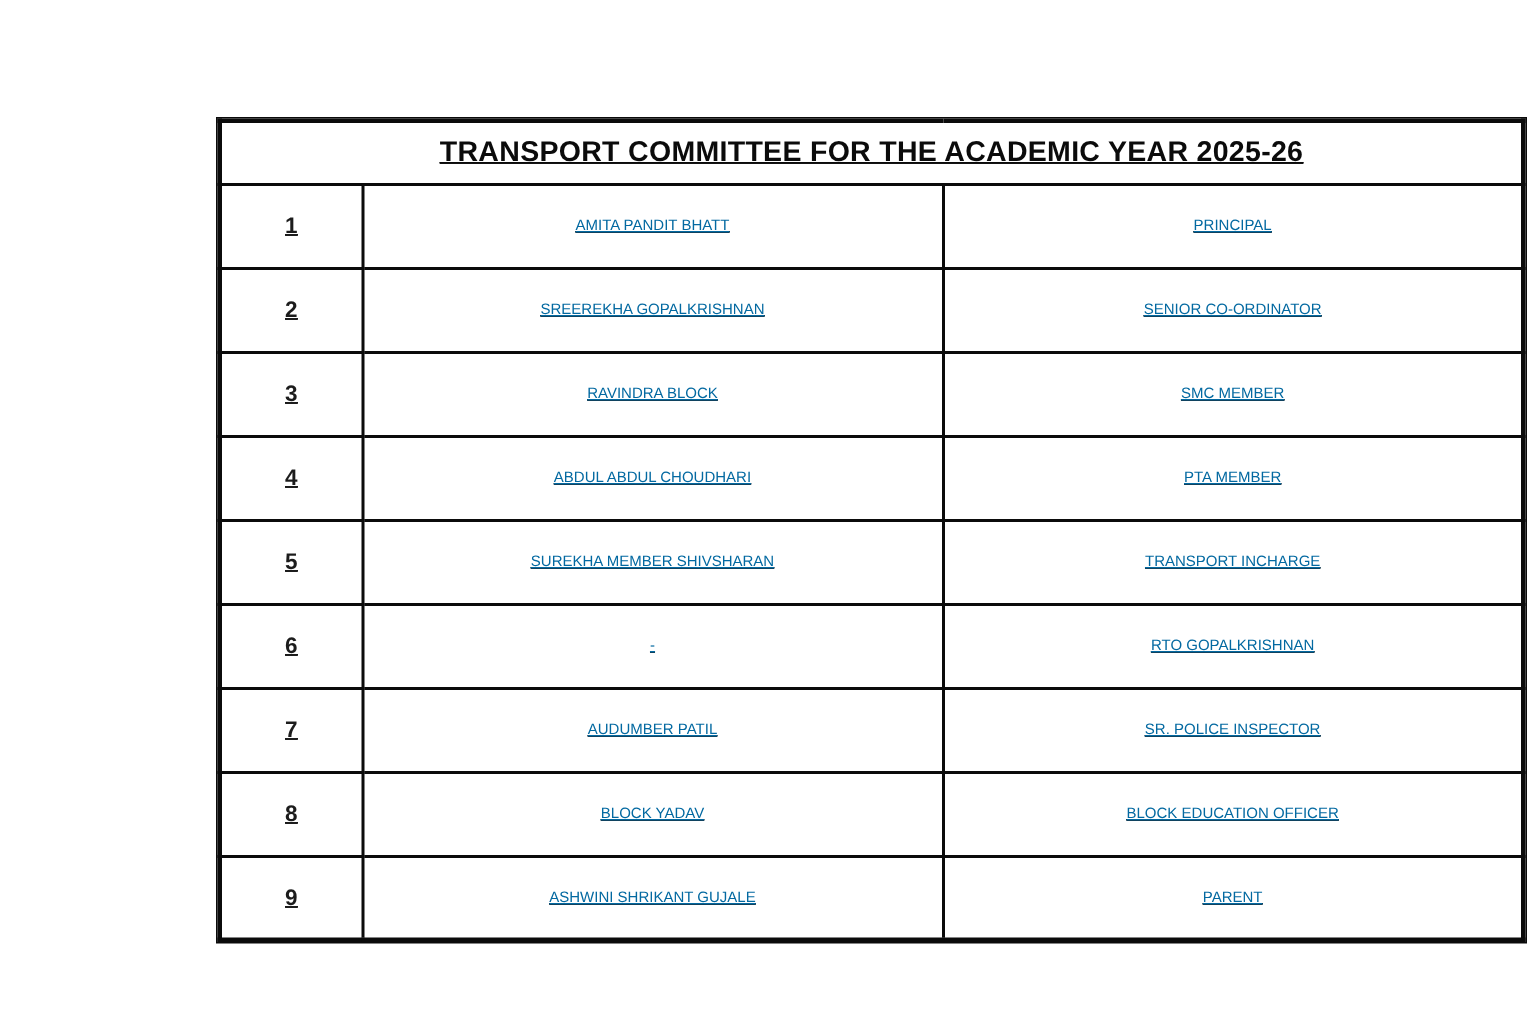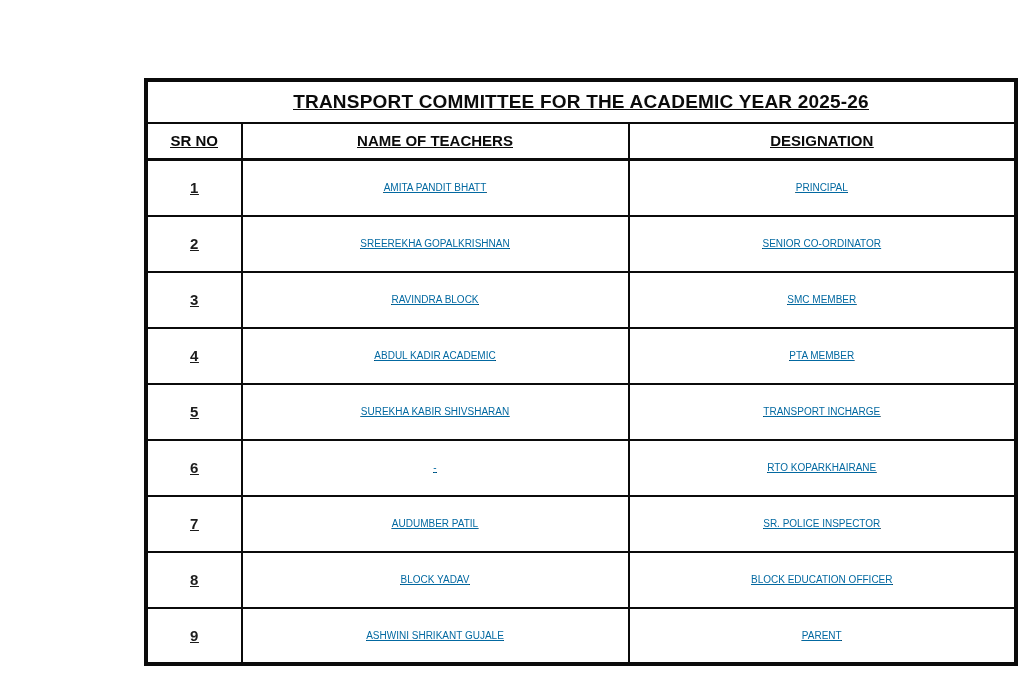--- a/index.html
+++ b/index.html
@@ -67,56 +67,51 @@
   <table class="committee-table">
     <colgroup>
       <col class="col-sr">
       <col class="col-name">
       <col class="col-desig">
     </colgroup>
     <thead>
       <tr>
         <th colspan="3" class="title-cell">TRANSPORT COMMITTEE FOR THE ACADEMIC YEAR 2025-26</th>
       </tr>
-      <tr class="col-headers">
-        <th>SR NO</th>
-        <th>NAME OF TEACHERS</th>
-        <th>DESIGNATION</th>
-      </tr>
     </thead>
     <tbody id="rows-body">
         <tr>
           <td class="sr-cell">1</td>
           <td class="name-cell">AMITA PANDIT BHATT</td>
           <td class="desig-cell">PRINCIPAL</td>
         </tr>
         <tr>
           <td class="sr-cell">2</td>
           <td class="name-cell">SREEREKHA GOPALKRISHNAN</td>
           <td class="desig-cell">SENIOR CO-ORDINATOR</td>
         </tr>
         <tr>
           <td class="sr-cell">3</td>
           <td class="name-cell">RAVINDRA BLOCK</td>
           <td class="desig-cell">SMC MEMBER</td>
         </tr>
         <tr>
           <td class="sr-cell">4</td>
-          <td class="name-cell">ABDUL KADIR ACADEMIC</td>
+          <td class="name-cell">ABDUL ABDUL CHOUDHARI</td>
           <td class="desig-cell">PTA MEMBER</td>
         </tr>
         <tr>
           <td class="sr-cell">5</td>
-          <td class="name-cell">SUREKHA KABIR SHIVSHARAN</td>
+          <td class="name-cell">SUREKHA MEMBER SHIVSHARAN</td>
           <td class="desig-cell">TRANSPORT INCHARGE</td>
         </tr>
         <tr>
           <td class="sr-cell">6</td>
           <td class="name-cell">-</td>
-          <td class="desig-cell">RTO KOPARKHAIRANE</td>
+          <td class="desig-cell">RTO GOPALKRISHNAN</td>
         </tr>
         <tr>
           <td class="sr-cell">7</td>
           <td class="name-cell">AUDUMBER PATIL</td>
           <td class="desig-cell">SR. POLICE INSPECTOR</td>
         </tr>
         <tr>
           <td class="sr-cell">8</td>
           <td class="name-cell">BLOCK YADAV</td>
           <td class="desig-cell">BLOCK EDUCATION OFFICER</td>

